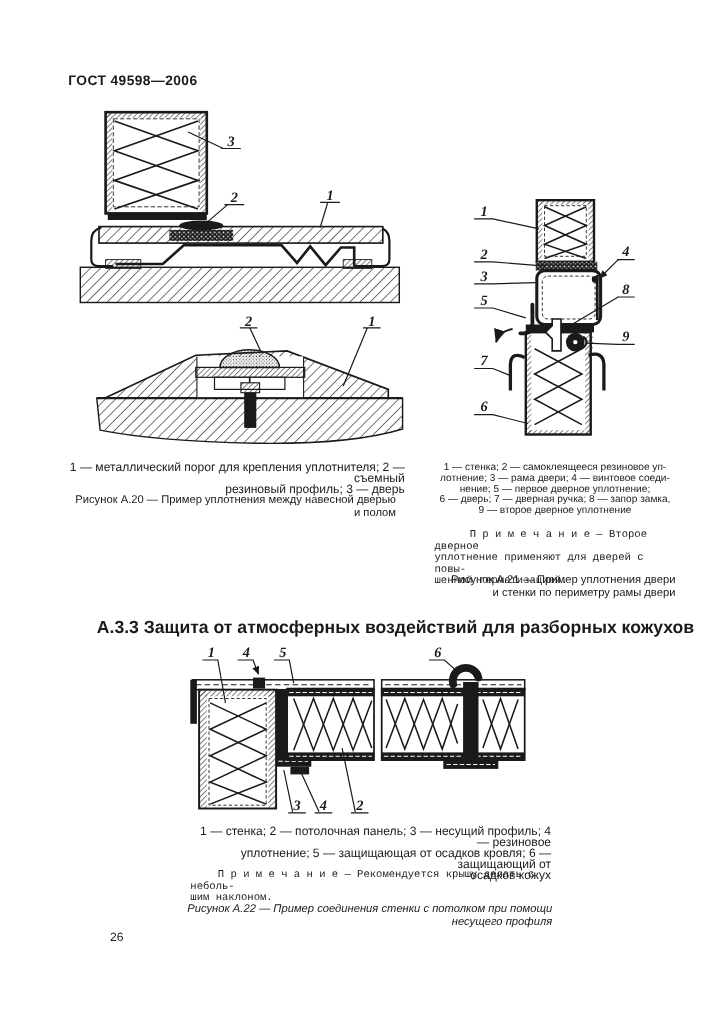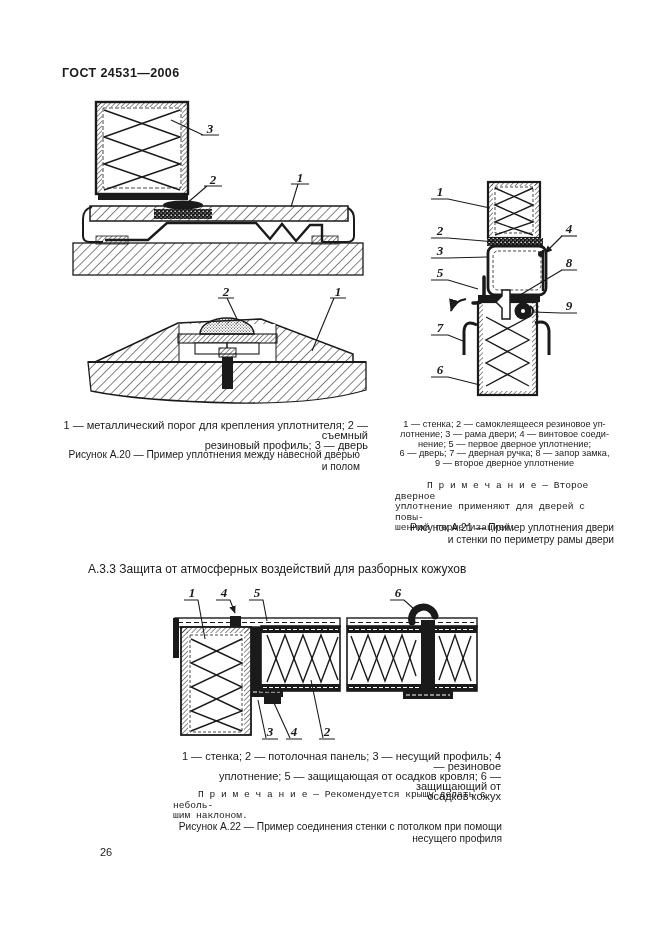--- a/index.html
+++ b/index.html
@@ -6,21 +6,21 @@
   html,body { background:#e8e8e8; }
   body { width:661px; height:936px; position:relative; font-family:"Liberation Sans", sans-serif; color:#1a1a1a; }
   .page { position:absolute; inset:0; background:#ffffff; overflow:hidden; }
   .abs { position:absolute; }
   .hdr { font-size:12.5px; font-weight:bold; letter-spacing:.4px; }
   .legend { font-size:11px; line-height:9.9px; white-space:pre-line; text-align:right; }
   .legend-j { font-size:9.2px; line-height:9.8px; white-space:pre-line; text-align:center; }
   .cap { font-size:10.2px; line-height:11.6px; white-space:pre-line; text-align:right; }
   .note { font-size:9.6px; line-height:10.6px;font-family:Liberation Mono, monospace; }
   .note .txt { white-space:pre-line; }
-  .heading { font-size:12px; font-weight:normal; }
+  .heading { font-size:16px; font-weight:bold; }
   .pagenum { font-size:11px;margin-left:40px; }
   svg { display:block; }
   .co { font-family:"Liberation Serif", serif; font-style:italic; font-weight:bold; font-size:13px; fill:#1a1a1a; }
   .ld { stroke:#1a1a1a; stroke-width:1.1; fill:none; }
   .ln { stroke:#1a1a1a; fill:none; }
 </style>
 </head>
 <body>
 
 <div class="page">
@@ -41,21 +41,21 @@
         <rect width="4" height="4" fill="#1a1a1a"></rect>
         <circle cx="1.2" cy="1.2" r="0.8" fill="#ffffff"></circle>
         <circle cx="3.1" cy="3" r="0.6" fill="#ffffff"></circle>
       </pattern>
       <marker id="arr" markerWidth="9" markerHeight="8" refX="6.5" refY="3" orient="auto">
         <path d="M0,0 L7,3 L0,6 Z" fill="#1a1a1a"></path>
       </marker>
     </defs>
   </svg>
 
-  <div class="abs hdr" style="left:62px; top:66px;">ГОСТ 24531—2006</div>
+  <div class="abs hdr" style="left:62px; top:66px;">ГОСТ 49598—2006</div>
 
   <svg class="abs" style="left:70px; top:90px;" width="310" height="190" viewBox="0 0 310 190">
     <g>
       <rect x="3" y="153" width="290" height="32" fill="url(#ht)" stroke="#1a1a1a" stroke-width="1.3"></rect>
     </g>
     <g>
       <path class="ln" stroke-width="2.4" d="M35,150 L78,150 L97,133 L186,133 L200,149 L212,134 L226,151 L240,135 L252,135 L252,152"></path>
       <rect x="26" y="146" width="32" height="8" fill="url(#htd)" stroke="#1a1a1a" stroke-width=".8"></rect>
       <rect x="242" y="146" width="26" height="8" fill="url(#htd)" stroke="#1a1a1a" stroke-width=".8"></rect>
       <rect x="20" y="116" width="258" height="15" fill="url(#ht)" stroke="#1a1a1a" stroke-width="1.5"></rect>
@@ -267,18 +267,18 @@
       <path class="ld" d="M179,156 L195,156 M183,155 L171,97"></path>
       <text class="co" x="187" y="153" text-anchor="middle">2</text>
     </g>
   </svg>
 
   <div class="abs legend" style="left:176px; top:752px; width:325px;">1 — стенка; 2 — потолочная панель; 3 — несущий профиль; 4 — резиновое
 уплотнение; 5 — защищающая от осадков кровля; 6 — защищающий от
 осадков кожух</div>
   <p class="abs note" style="left:173px; top:790px; width:348px; text-indent:25px;"><span class="txt">П р и м е ч а н и е — Рекомендуется крышу делать с  неболь-
 шим наклоном.</span></p>
-  <div class="abs cap" style="left:160px; top:821px; width:342px;">Рисунок А.22 — Пример соединения стенки с потолком при помощи
+  <div class="abs cap" style="left:160px; top:821px; width:342px;font-style:italic;">Рисунок А.22 — Пример соединения стенки с потолком при помощи
 несущего профиля</div>
 
   <div class="abs pagenum" style="left:60px; top:846px;">26</div>
 
 </div>
 
 </body></html>

